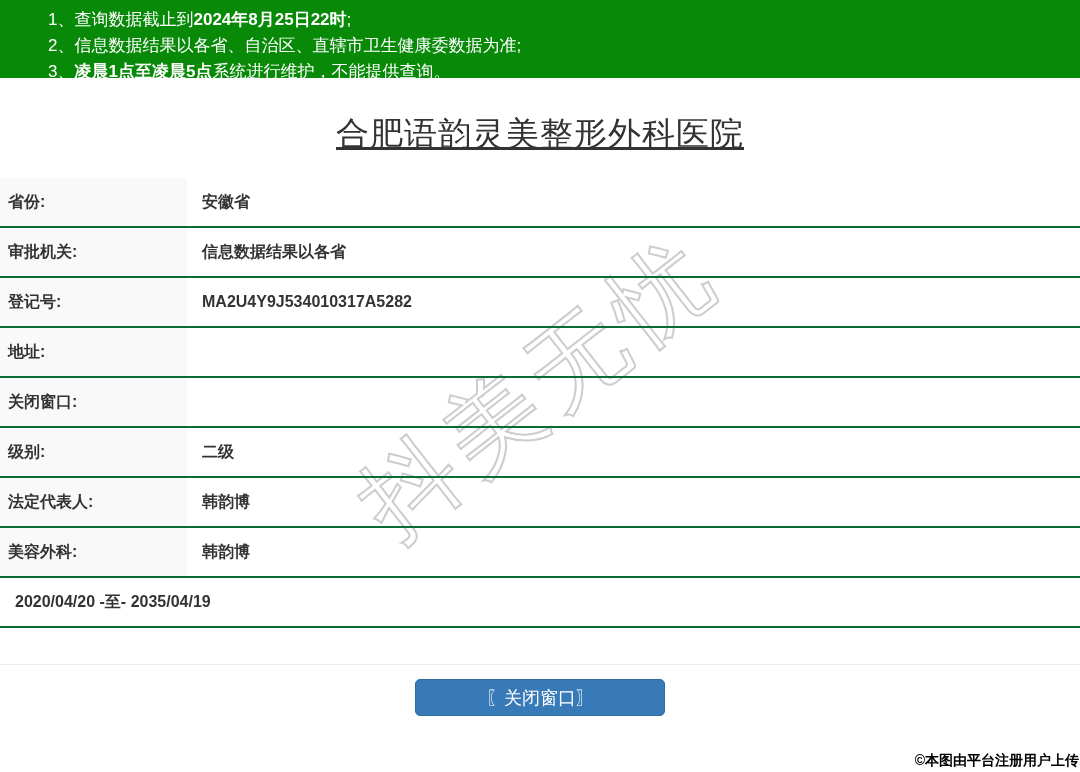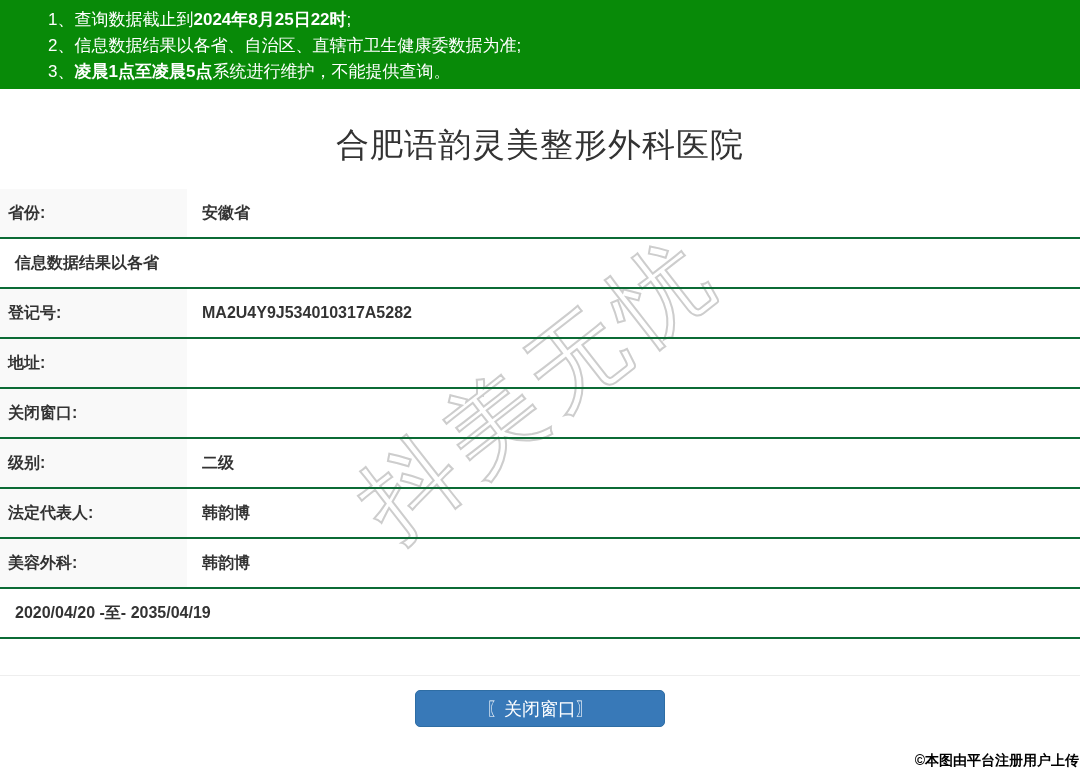--- a/index.html
+++ b/index.html
@@ -12,39 +12,40 @@
     width:1080px;
     height:772px;
     background:#ffffff;
     overflow:hidden;
   }
 
   
   .notice{
     background:var(--notice-bg,#088A08);
     color:#ffffff;
-    height:89px;
+    height:78px;
     box-sizing:border-box;
     padding:7px 10px 0 48px;
     font-size:17px;
   }
   .notice-line{
     line-height:26px;
     white-space:nowrap;
   }
   .notice-line b{font-weight:bold;}
 
   
   .title{
     margin:34px 0 21px 0;
     text-align:center;
     font-size:33px;
     font-weight:400;
     color:#333333;
     letter-spacing:1px;
+    text-decoration:underline;
   }
 
   
   .info-table{width:1080px;}
   .row{
     display:flex;
     border-bottom:2px solid var(--row-line,#0B6B35);
     font-size:16px;
     color:#333333;
     font-weight:bold;
@@ -128,20 +129,21 @@
   </header>
 
   <h1 class="title">合肥语韵灵美整形外科医院</h1>
 
   <div class="info-table">
     <div class="row">
       <div class="cell-label">省份:</div>
       <div class="cell-value">安徽省</div>
     </div>
     <div class="row">
+      <div class="cell-label">审批机关:</div>
       <div class="cell-value">信息数据结果以各省</div>
     </div>
     <div class="row">
       <div class="cell-label">登记号:</div>
       <div class="cell-value">MA2U4Y9J534010317A5282</div>
     </div>
     <div class="row">
       <div class="cell-label">地址:</div>
     </div>
     <div class="row">

